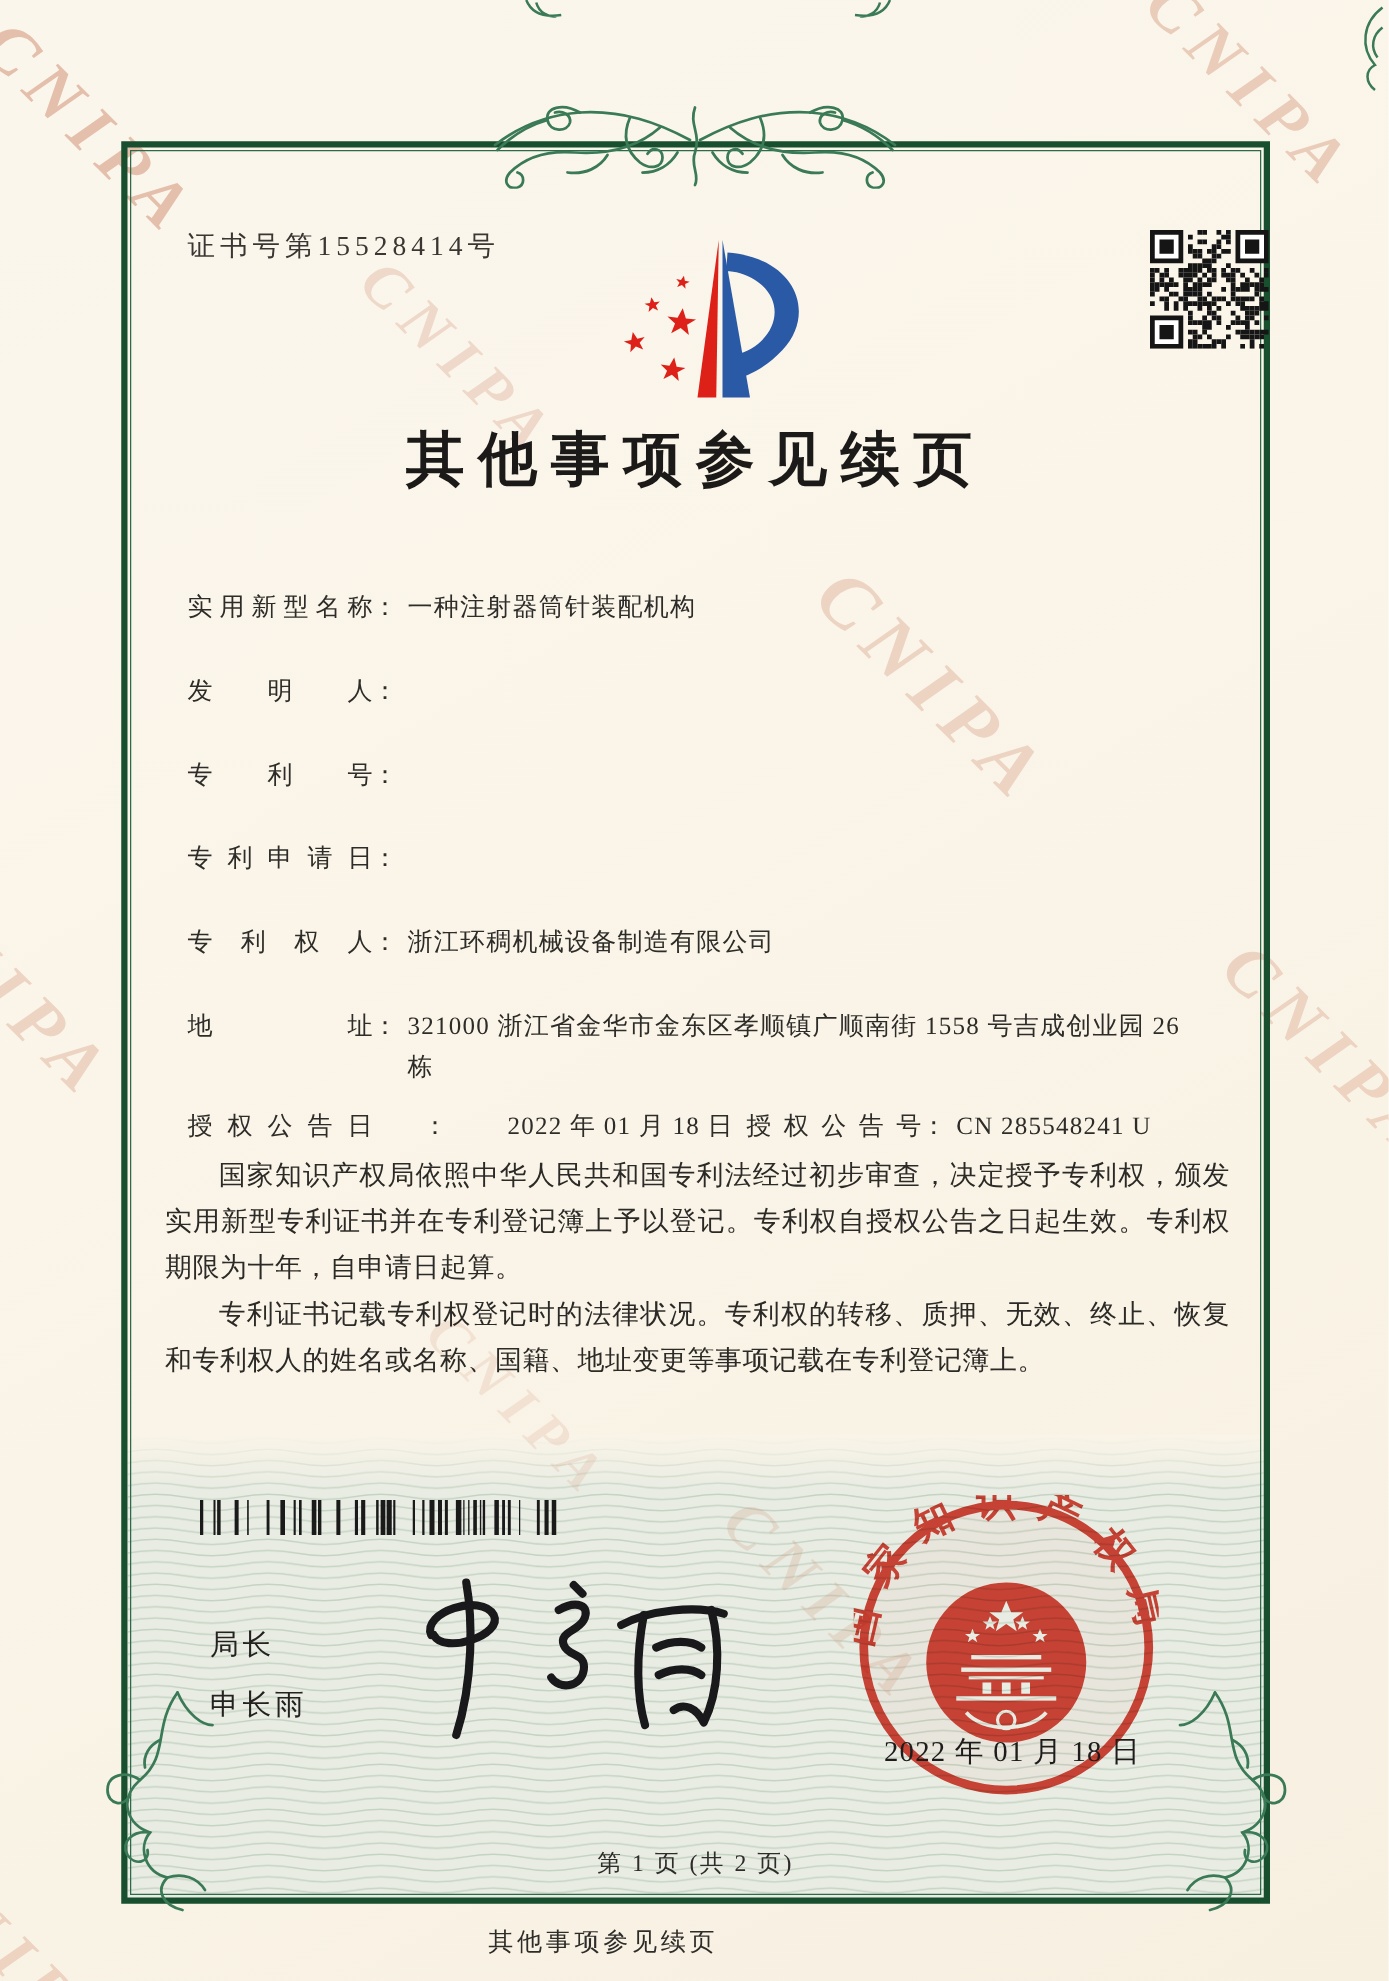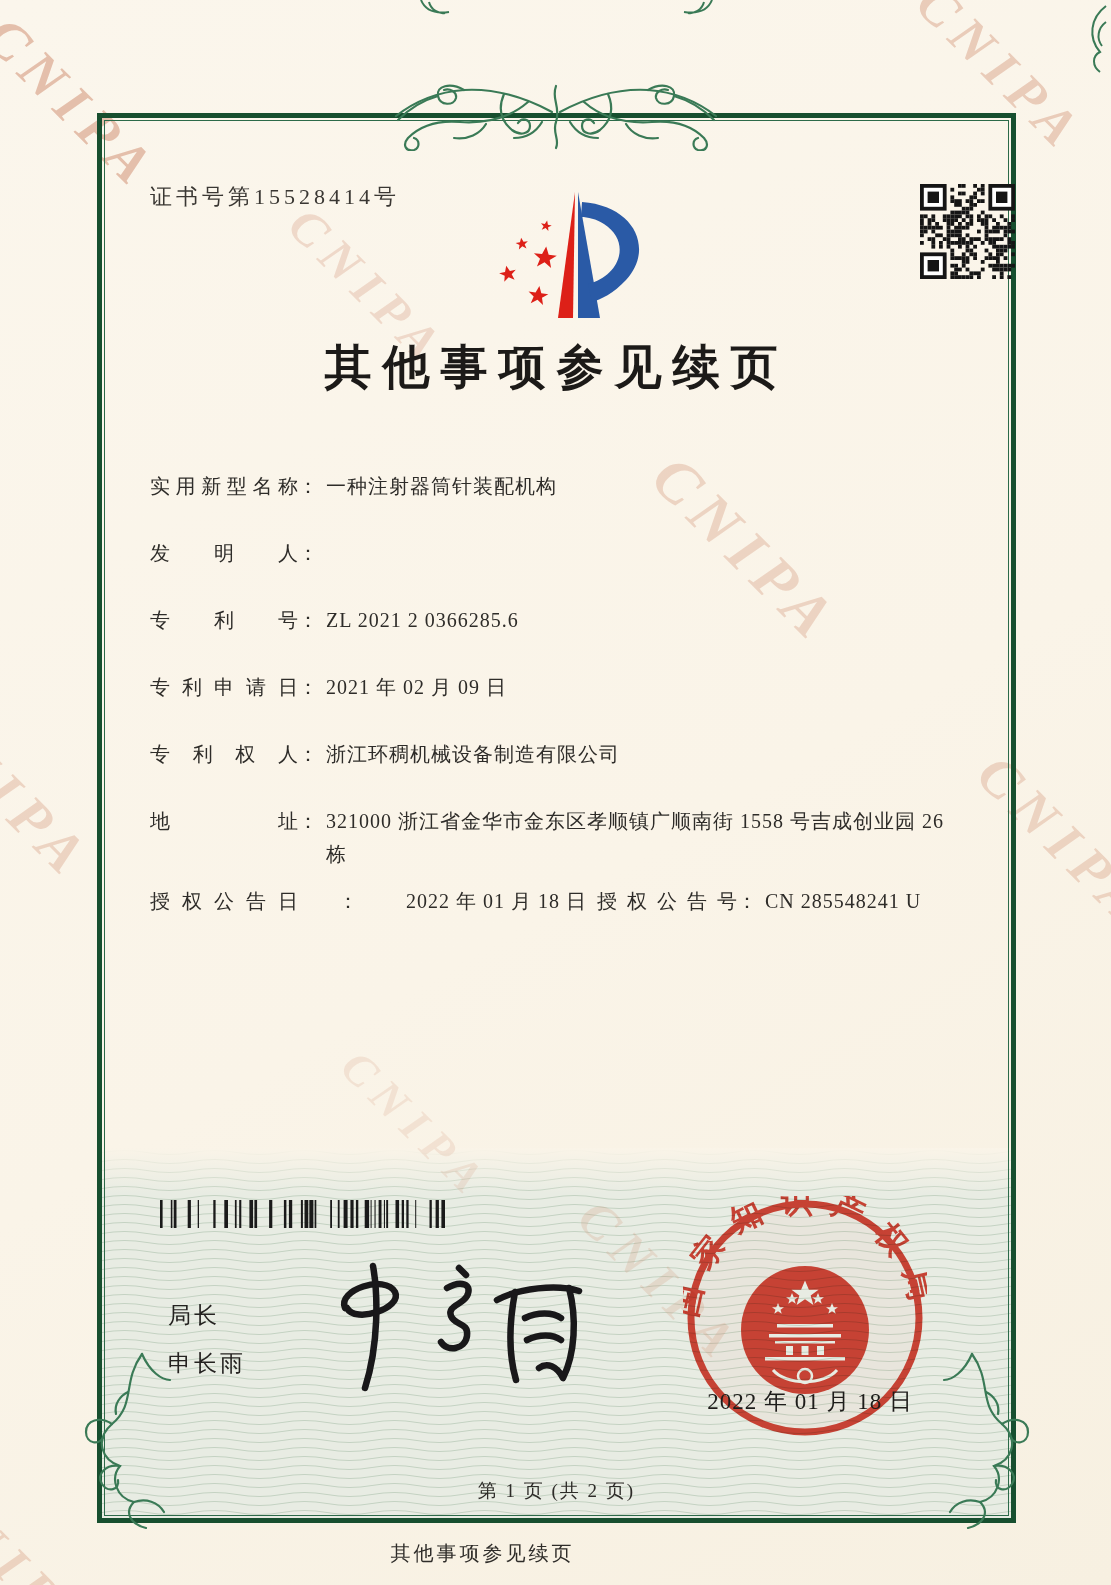--- a/index.html
+++ b/index.html
@@ -395,26 +395,24 @@
         <span class="fcolon">：</span>
       <span class="fvalue">一种注射器筒针装配机构</span>
     </div>
     <div class="frow">
       <span class="flabel">发明人</span>
         <span class="fcolon">：</span>
     </div>
     <div class="frow">
       <span class="flabel">专利号</span>
         <span class="fcolon">：</span>
-      <span class="fvalue">ZL 2021 2 0366285.6</span>
     </div>
     <div class="frow">
       <span class="flabel">专利申请日</span>
         <span class="fcolon">：</span>
-      <span class="fvalue">2021 年 02 月 09 日</span>
     </div>
     <div class="frow">
       <span class="flabel">专利权人</span>
         <span class="fcolon">：</span>
       <span class="fvalue">浙江环稠机械设备制造有限公司</span>
     </div>
     <div class="frow address">
       <span class="flabel">地址</span>
         <span class="fcolon">：</span>
       <span class="fvalue">321000 浙江省金华市金东区孝顺镇广顺南街 1558 号吉成创业园 26 栋</span>
@@ -426,20 +424,24 @@
         <span class="fvalue">2022 年 01 月 18 日</span>
       </span>
       <span class="grant-right">
         <span class="flabel">授权公告号</span>
           <span class="fcolon">：</span>
         <span class="fvalue">CN 285548241 U</span>
       </span>
     </div>
   </div>
 
+  <div id="body-text">
+    <p>国家知识产权局依照中华人民共和国专利法经过初步审查，决定授予专利权，颁发实用新型专利证书并在专利登记簿上予以登记。专利权自授权公告之日起生效。专利权期限为十年，自申请日起算。</p>
+    <p>专利证书记载专利权登记时的法律状况。专利权的转移、质押、无效、终止、恢复和专利权人的姓名或名称、国籍、地址变更等事项记载在专利登记簿上。</p>
+  </div>
 
   <svg id="barcode" width="300" height="28" viewBox="0 0 300 28">
       <rect x="2.0" y="0" width="2.6" height="28" fill="#1a1a1a"></rect>
       <rect x="12.8" y="0" width="1.6" height="28" fill="#1a1a1a"></rect>
       <rect x="15.7" y="0" width="2.8" height="28" fill="#1a1a1a"></rect>
       <rect x="29.7" y="0" width="3.2" height="28" fill="#1a1a1a"></rect>
       <rect x="39.7" y="0" width="1.3" height="28" fill="#1a1a1a"></rect>
       <rect x="55.3" y="0" width="2.3" height="28" fill="#1a1a1a"></rect>
       <rect x="66.3" y="0" width="3.7" height="28" fill="#1a1a1a"></rect>
       <rect x="76.9" y="0" width="1.7" height="28" fill="#1a1a1a"></rect>

